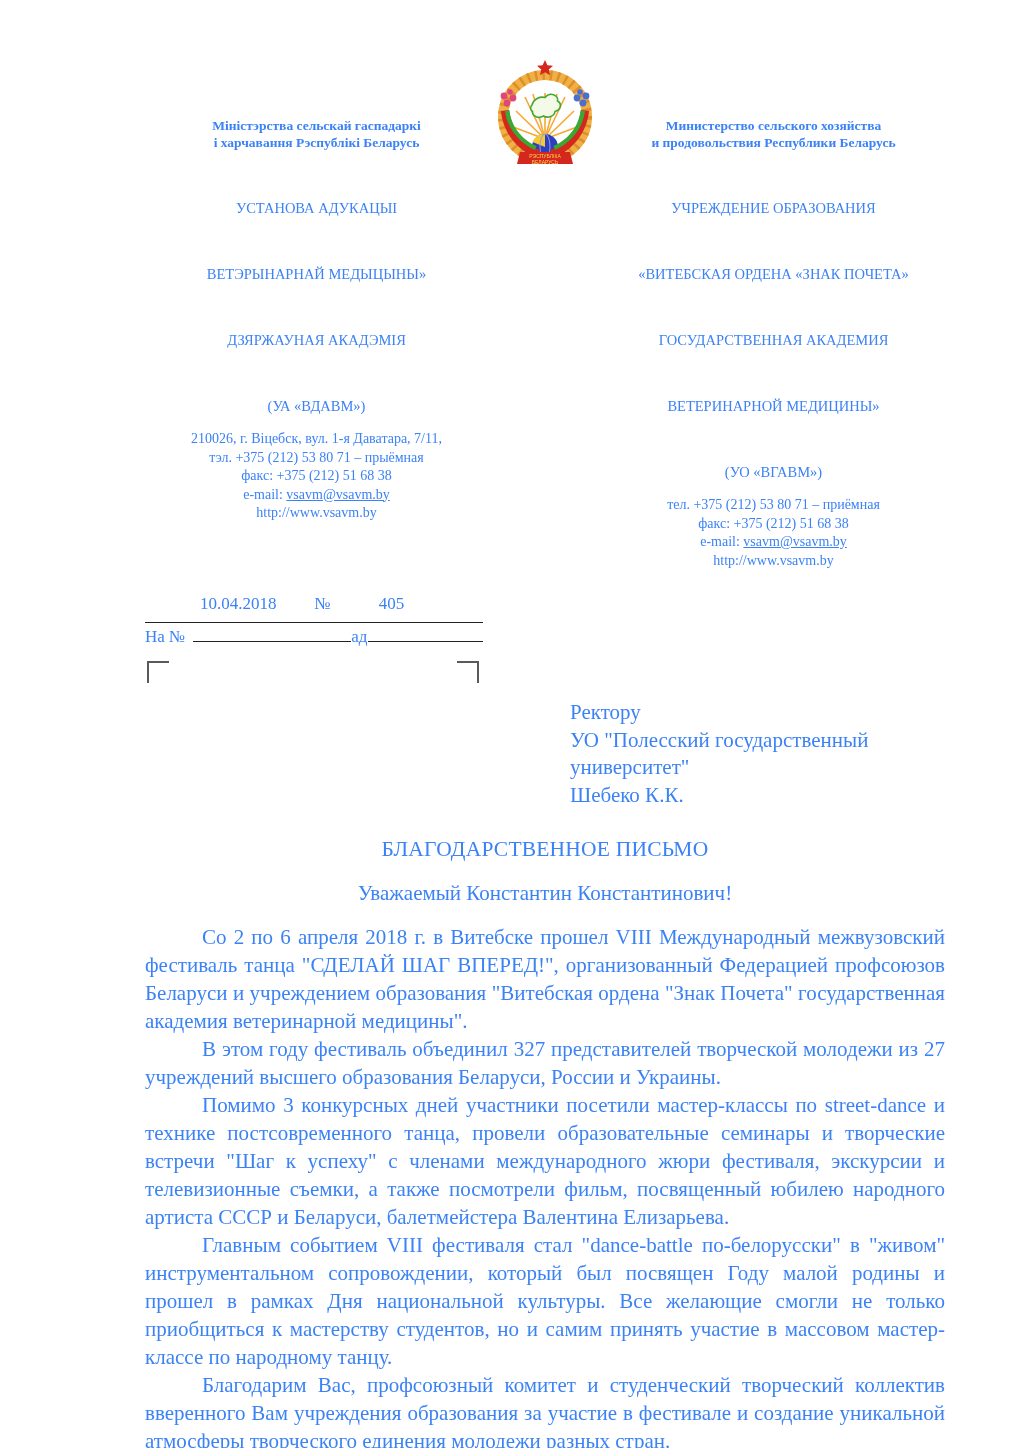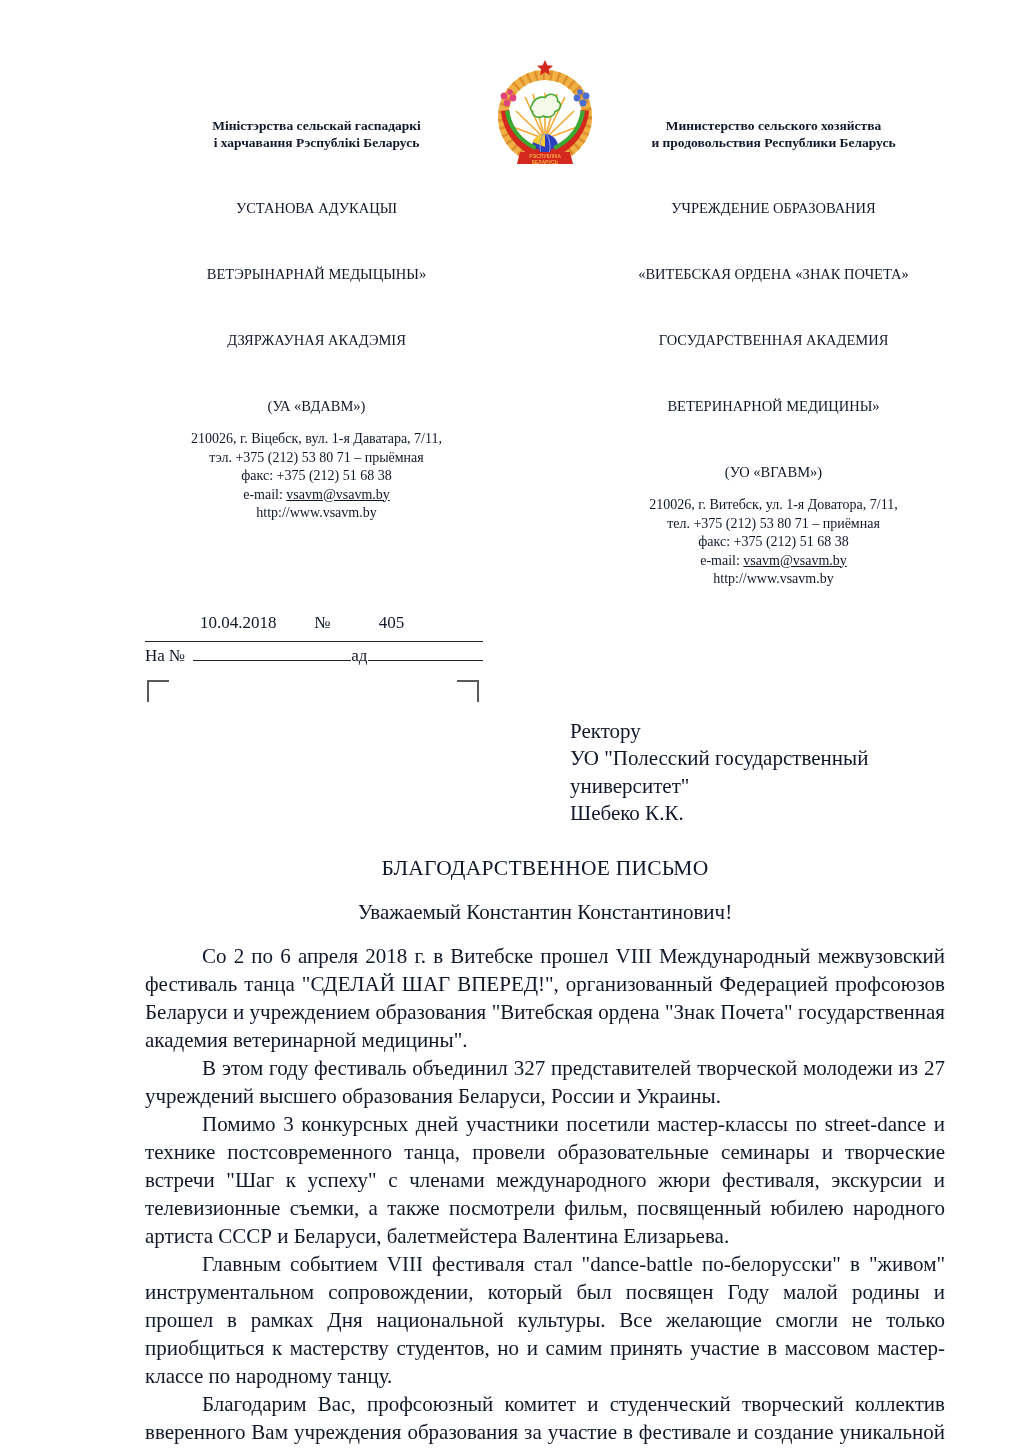--- a/index.html
+++ b/index.html
@@ -2,21 +2,21 @@
 <html><head>
 <meta charset="utf-8">
 <style>
   * { margin: 0; padding: 0; box-sizing: border-box; }
   html, body { background: #9a9a9a; }
   .page {
     width: 1024px; height: 1448px;
     background: #ffffff;
     margin: 0 auto;
     font-family: "Liberation Serif", "DejaVu Serif", serif;
-    color: #0f172a;
+    color: #3b82f6;
     padding: 55px 79px 0 145px;
     position: relative;
     overflow: hidden;
   }
   
   .letterhead { display: flex; justify-content: space-between; align-items: flex-start; }
   .org-block { width: 356px; text-align: center; margin-top: 62px; }
   .org-block .ministry div { font-weight: bold; font-size: 13.5px; line-height: 17px; }
   .org-block .orgname { margin-top: 1px; }
   .org-block .orgname div { font-weight: normal; font-size: 14.5px; line-height: 18px; margin-top: 48px; }
@@ -140,21 +140,20 @@
         <div>и продовольствия Республики Беларусь</div>
       </div>
       <div class="orgname">
         <div>УЧРЕЖДЕНИЕ ОБРАЗОВАНИЯ</div>
         <div>«ВИТЕБСКАЯ ОРДЕНА «ЗНАК ПОЧЕТА»</div>
         <div>ГОСУДАРСТВЕННАЯ АКАДЕМИЯ</div>
         <div>ВЕТЕРИНАРНОЙ МЕДИЦИНЫ»</div>
         <div>(УО «ВГАВМ»)</div>
       </div>
       <div class="contacts">
-        <div>210026, г. Витебск, ул. 1-я Доватора, 7/11,</div>
         <div>тел. +375 (212) 53 80 71 – приёмная</div>
         <div>факс: +375 (212) 51 68 38</div>
         <div><span>e-mail: </span><span class="email">vsavm@vsavm.by</span></div>
         <div>http://www.vsavm.by</div>
       </div>
     </div>
   </div>
 
   <div class="ref-block">
     <div class="ref-line1">

